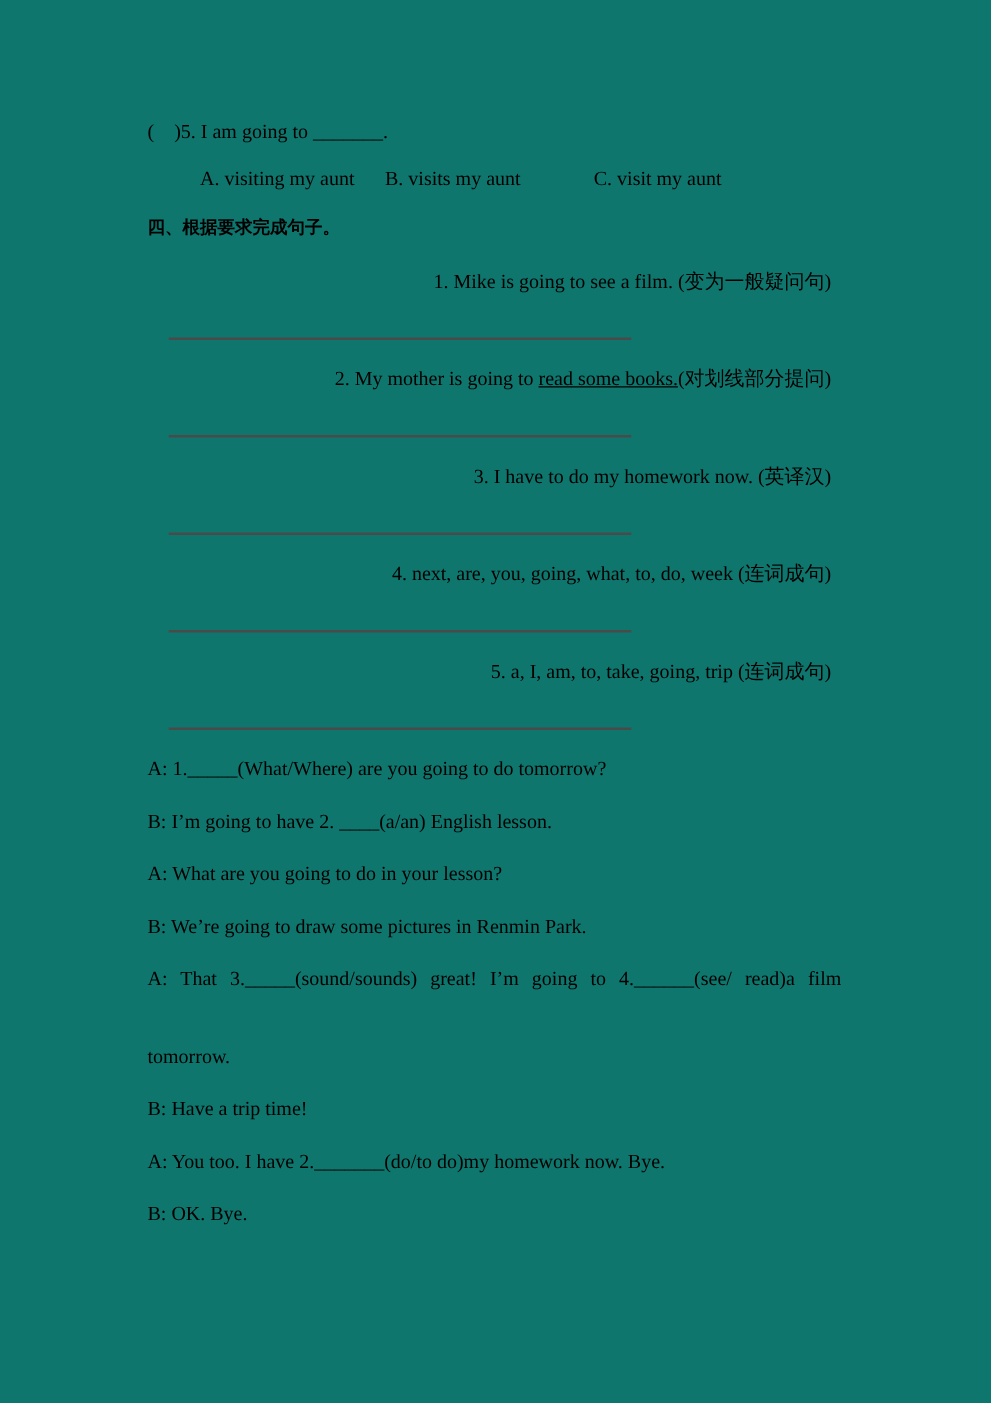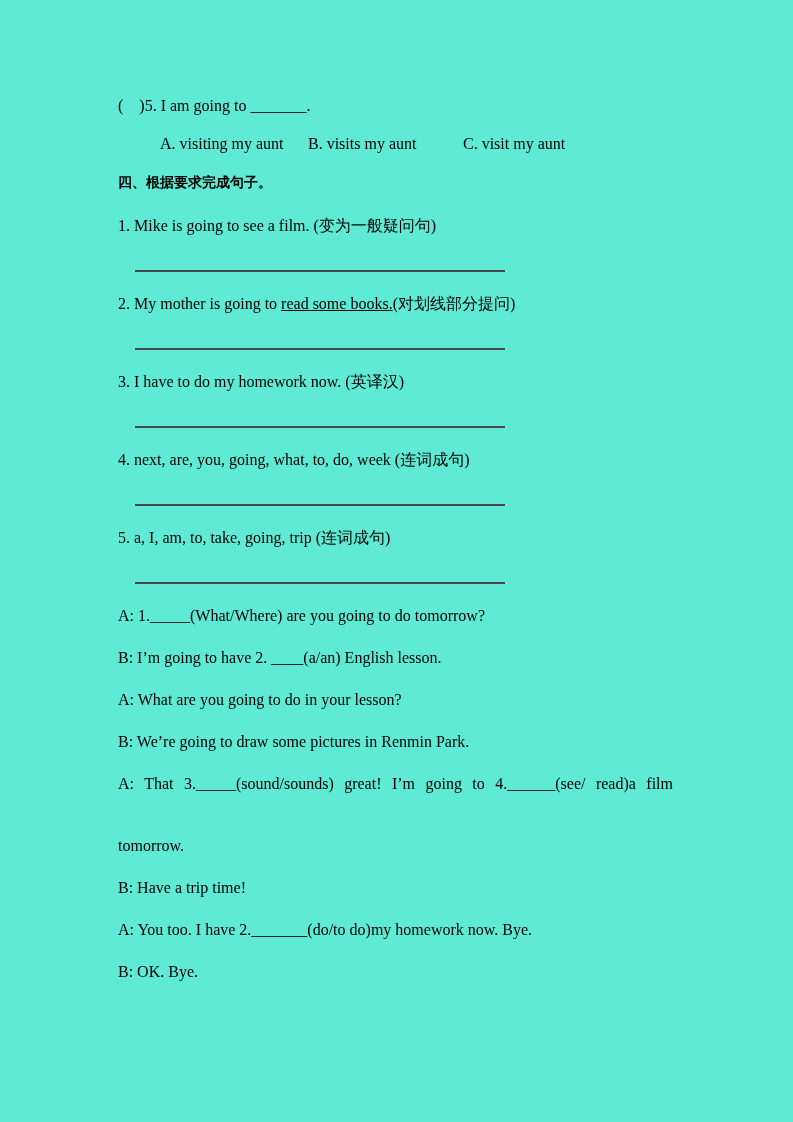--- a/index.html
+++ b/index.html
@@ -5,53 +5,54 @@
   html, body {
     margin: 0;
     padding: 0;
     background: #ffffff;
   }
   .page {
     position: relative;
     width: 793px;
     height: 1122px;
     box-sizing: border-box;
-    background: #5eead4;
+    background: #0f766e;
     color: #000000;
     padding: 96px 120px 0 118px;
     font-family: "Liberation Serif", "DejaVu Serif", serif;
     font-size: 16px;
     line-height: 20px;
     overflow: hidden;
   }
   .txt {
     white-space: pre-wrap;
   }
   .mc-stem {
     margin: 0 0 18px 0;
   }
   .mc-options {
     display: flex;
     margin: 0 0 18px 0;
     padding-left: 42px;
   }
   .mc-options .opt-a { width: 148px; }
   .mc-options .opt-b { width: 155px; }
-  .mc-options .opt-c { flex: 1; }
+  .mc-options .opt-c { flex: 1; margin-left: 12px; }
   .section-heading {
     font-weight: bold;
     font-size: 14px;
     line-height: 22px;
     margin: 18px 0 22px 0;
   }
   .section-heading.five {
     margin: 23px 0 28px 0;
   }
   .s4-item {
-    margin: 0;
+    margin: 8px;
+    text-align: right;
   }
   .underlined {
     text-decoration: underline;
   }
   .answer-line {
     width: 370px;
     height: 0;
     border-bottom: 2px solid #4a4a4a;
     margin: 34px 0 22px 17px;
   }

